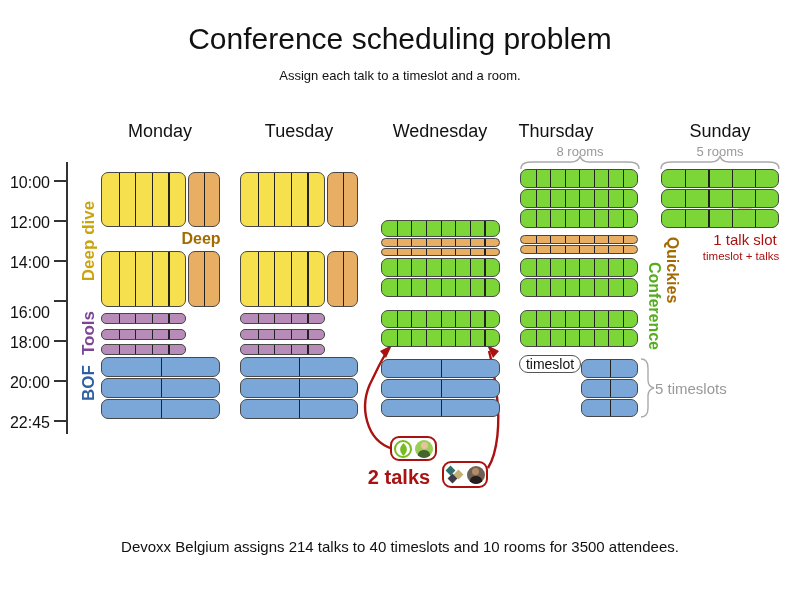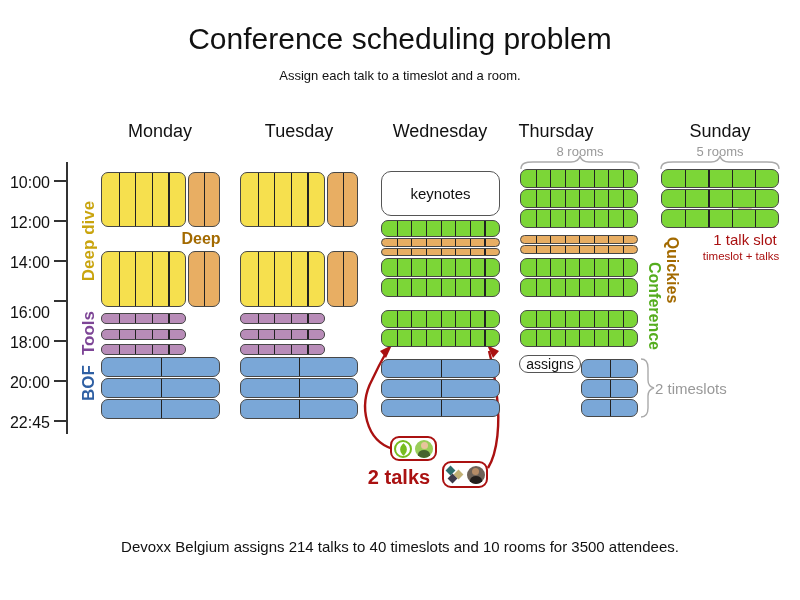--- a/index.html
+++ b/index.html
@@ -44,45 +44,42 @@
 </head>
 <body>
 
 <div id="stage">
 
   <div class="abs" id="title">Conference scheduling problem</div>
   <div class="abs" id="subtitle">Assign each talk to a timeslot and a room.</div>
 
   <div class="abs" id="axis-line"></div>
 
-  <div class="abs wbox" style="left:381px;top:171px;width:119px;height:45px;border-radius:10px;">
-    <span>keynotes</span>
-  </div>
   <div class="abs wbox" style="left:519px;top:355px;width:62px;height:18px;border-radius:9px;font-size:14px;">
-    <span>assigns</span>
+    <span>timeslot</span>
   </div>
 
   <svg class="overlay" width="800" height="600" viewBox="0 0 800 600">
     <path d="M521,169 C521,163 526,162 533,162 L571,162 C576,162 579,160 580,156 C581,160 584,162 589,162 L627,162 C634,162 639,163 639,169" fill="none" stroke="#AAAAAA" stroke-width="1.4"></path>
     <path d="M661,169 C661,163 666,162 673,162 L711,162 C716,162 719,160 720,156 C721,160 724,162 729,162 L767,162 C774,162 779,163 779,169" fill="none" stroke="#AAAAAA" stroke-width="1.4"></path>
     <path d="M641,359 C646,359 648,362 648,368 L648,380 C648,385 650,387 654,388 C650,389 648,391 648,396 L648,408 C648,414 646,417 641,417" fill="none" stroke="#AAAAAA" stroke-width="1.4"></path>
     <path d="M393,449 C366,441 358,406 372,380 C378,367 383,358 387,351" fill="none" stroke="#AA1111" stroke-width="2.4"></path>
     <path d="M488,468 C498,452 500,422 497,397 C495,378 492,362 489,351" fill="none" stroke="#AA1111" stroke-width="2.4"></path>
     <polygon points="392,345 380,351 386,358" fill="#AA1111"></polygon>
     <polygon points="487,345 499,351 493,358" fill="#AA1111"></polygon>
     <rect x="733" y="210" width="24" height="16" rx="6" fill="none" stroke="#AA1111" stroke-width="2.6"></rect>
   </svg>
 
   <div class="abs zero" style="left:403px;top:338px;">0</div>
   <div class="abs zero" style="left:477px;top:338px;">0</div>
 
   <div class="abs redtxt" style="left:695px;top:231px;width:100px;font-size:15px;">1 talk slot</div>
   <div class="abs redtxt" style="left:691px;top:250px;width:100px;font-size:11.5px;">timeslot + talks</div>
   <div class="abs redtxt" style="left:349px;top:466px;width:100px;font-size:20px;font-weight:bold;">2 talks</div>
-  <div class="abs graytxt" style="left:655px;top:380px;font-size:15px;">2 timeslots</div>
+  <div class="abs graytxt" style="left:655px;top:380px;font-size:15px;">5 timeslots</div>
 
   <div class="abs talkbox" style="left:390px;top:436px;width:47px;height:25px;">
     <span class="circ spring">
         <span class="leaf"></span>
       </span>
     <span class="circ avatarA">
         <span class="head"></span>
         <span class="torso"></span>
       </span>
   </div>

